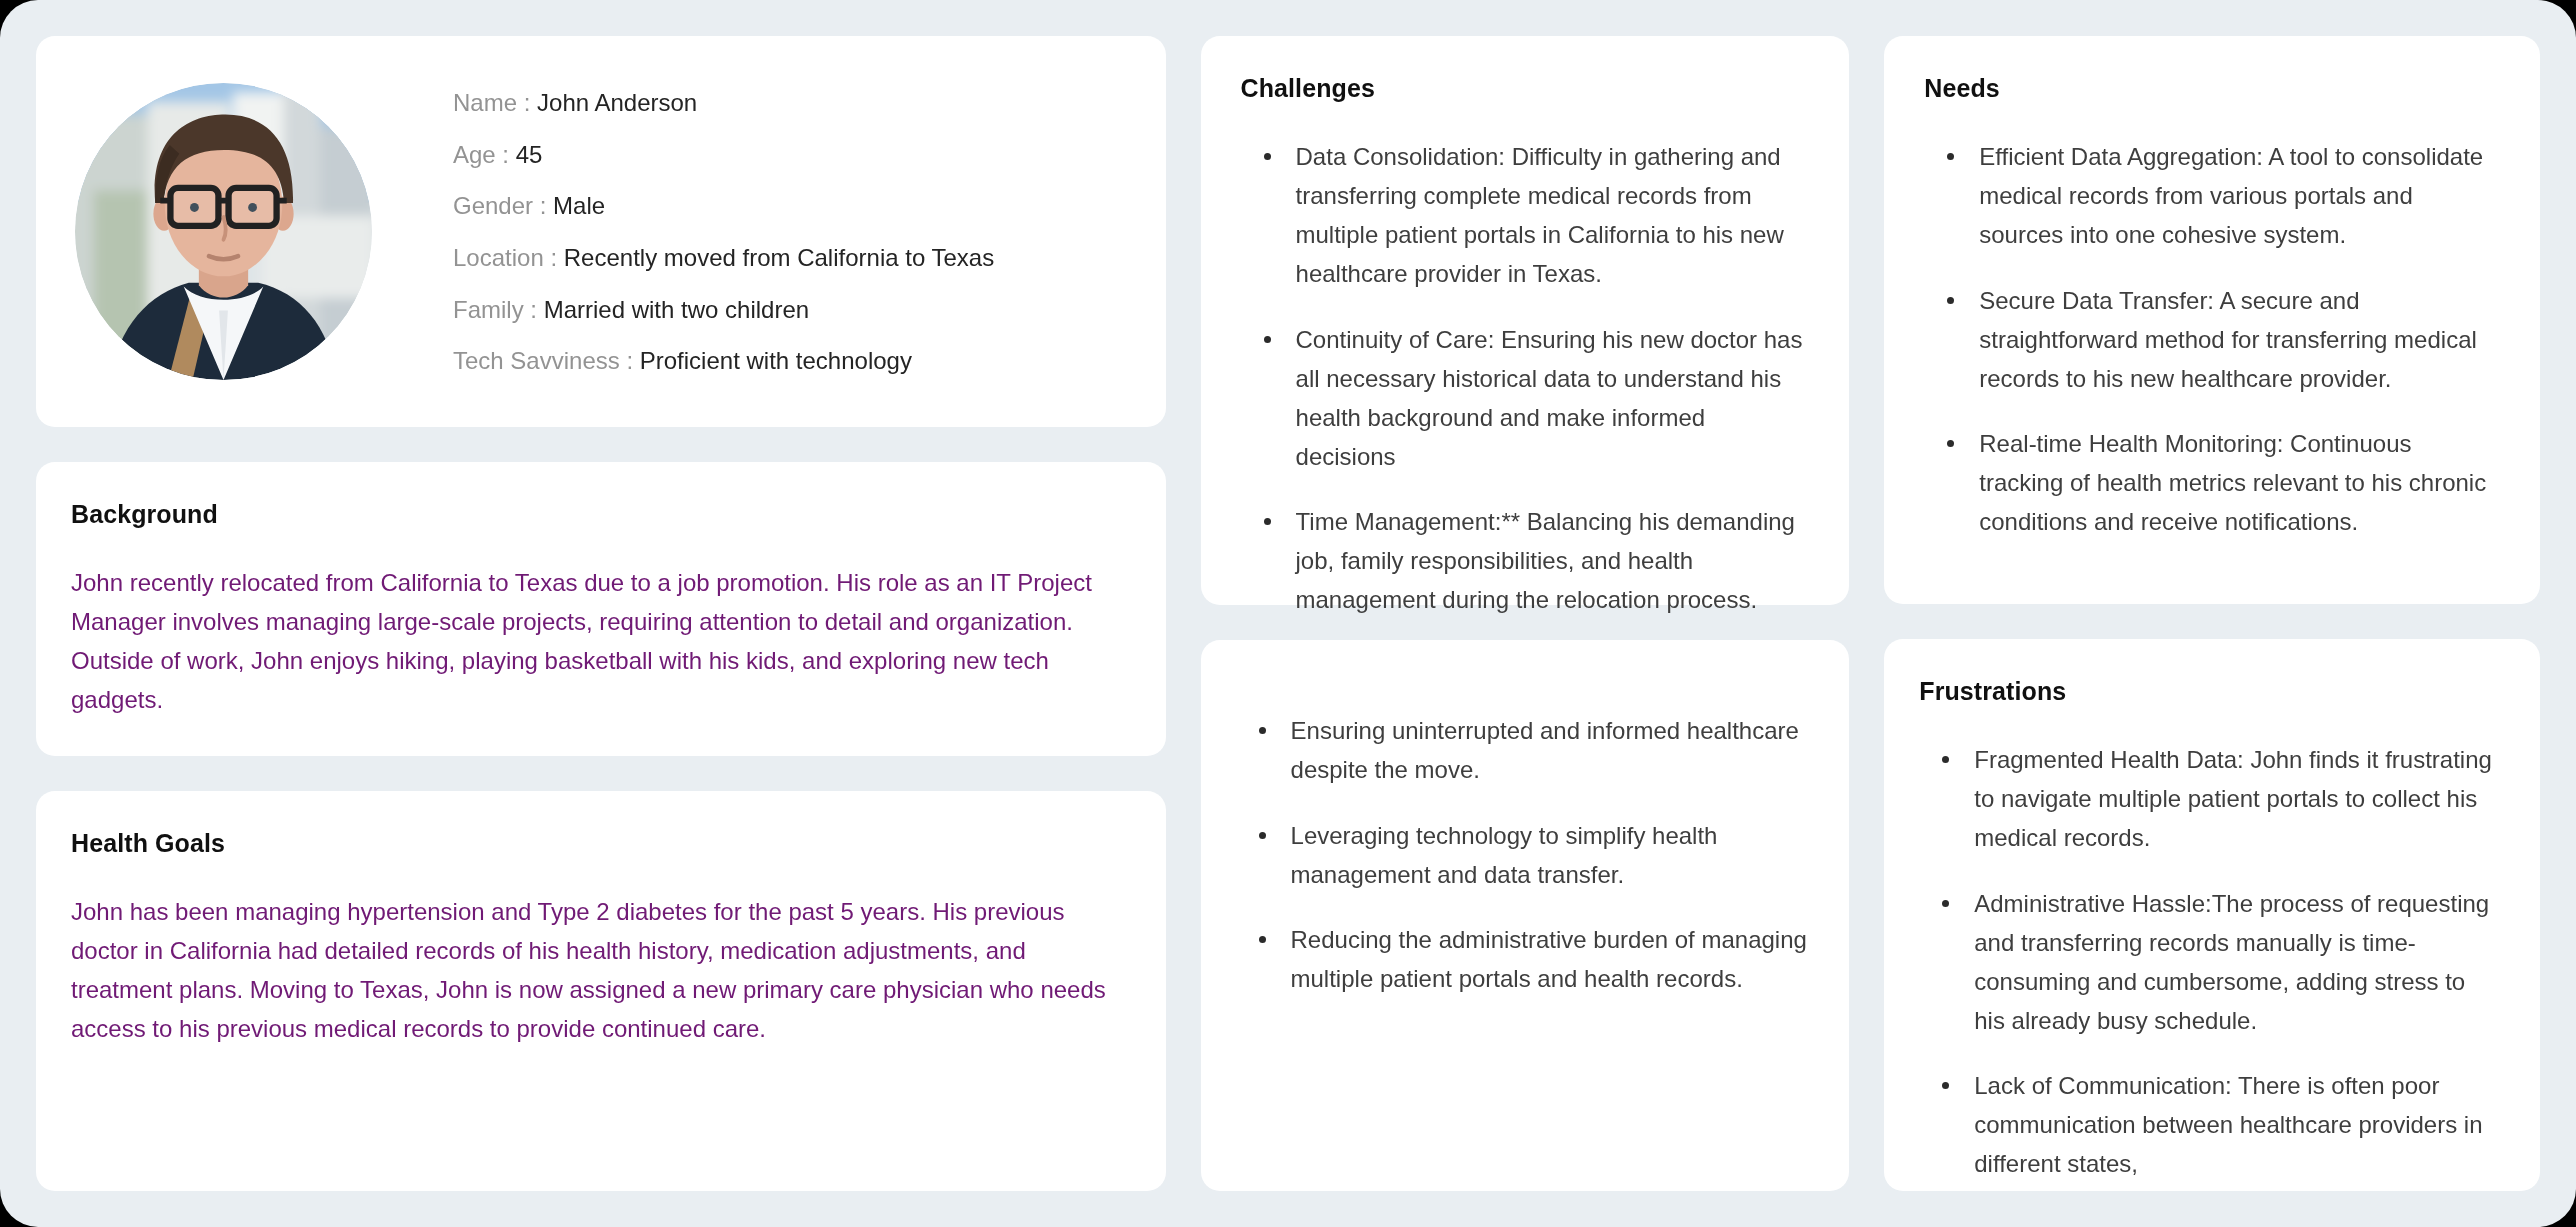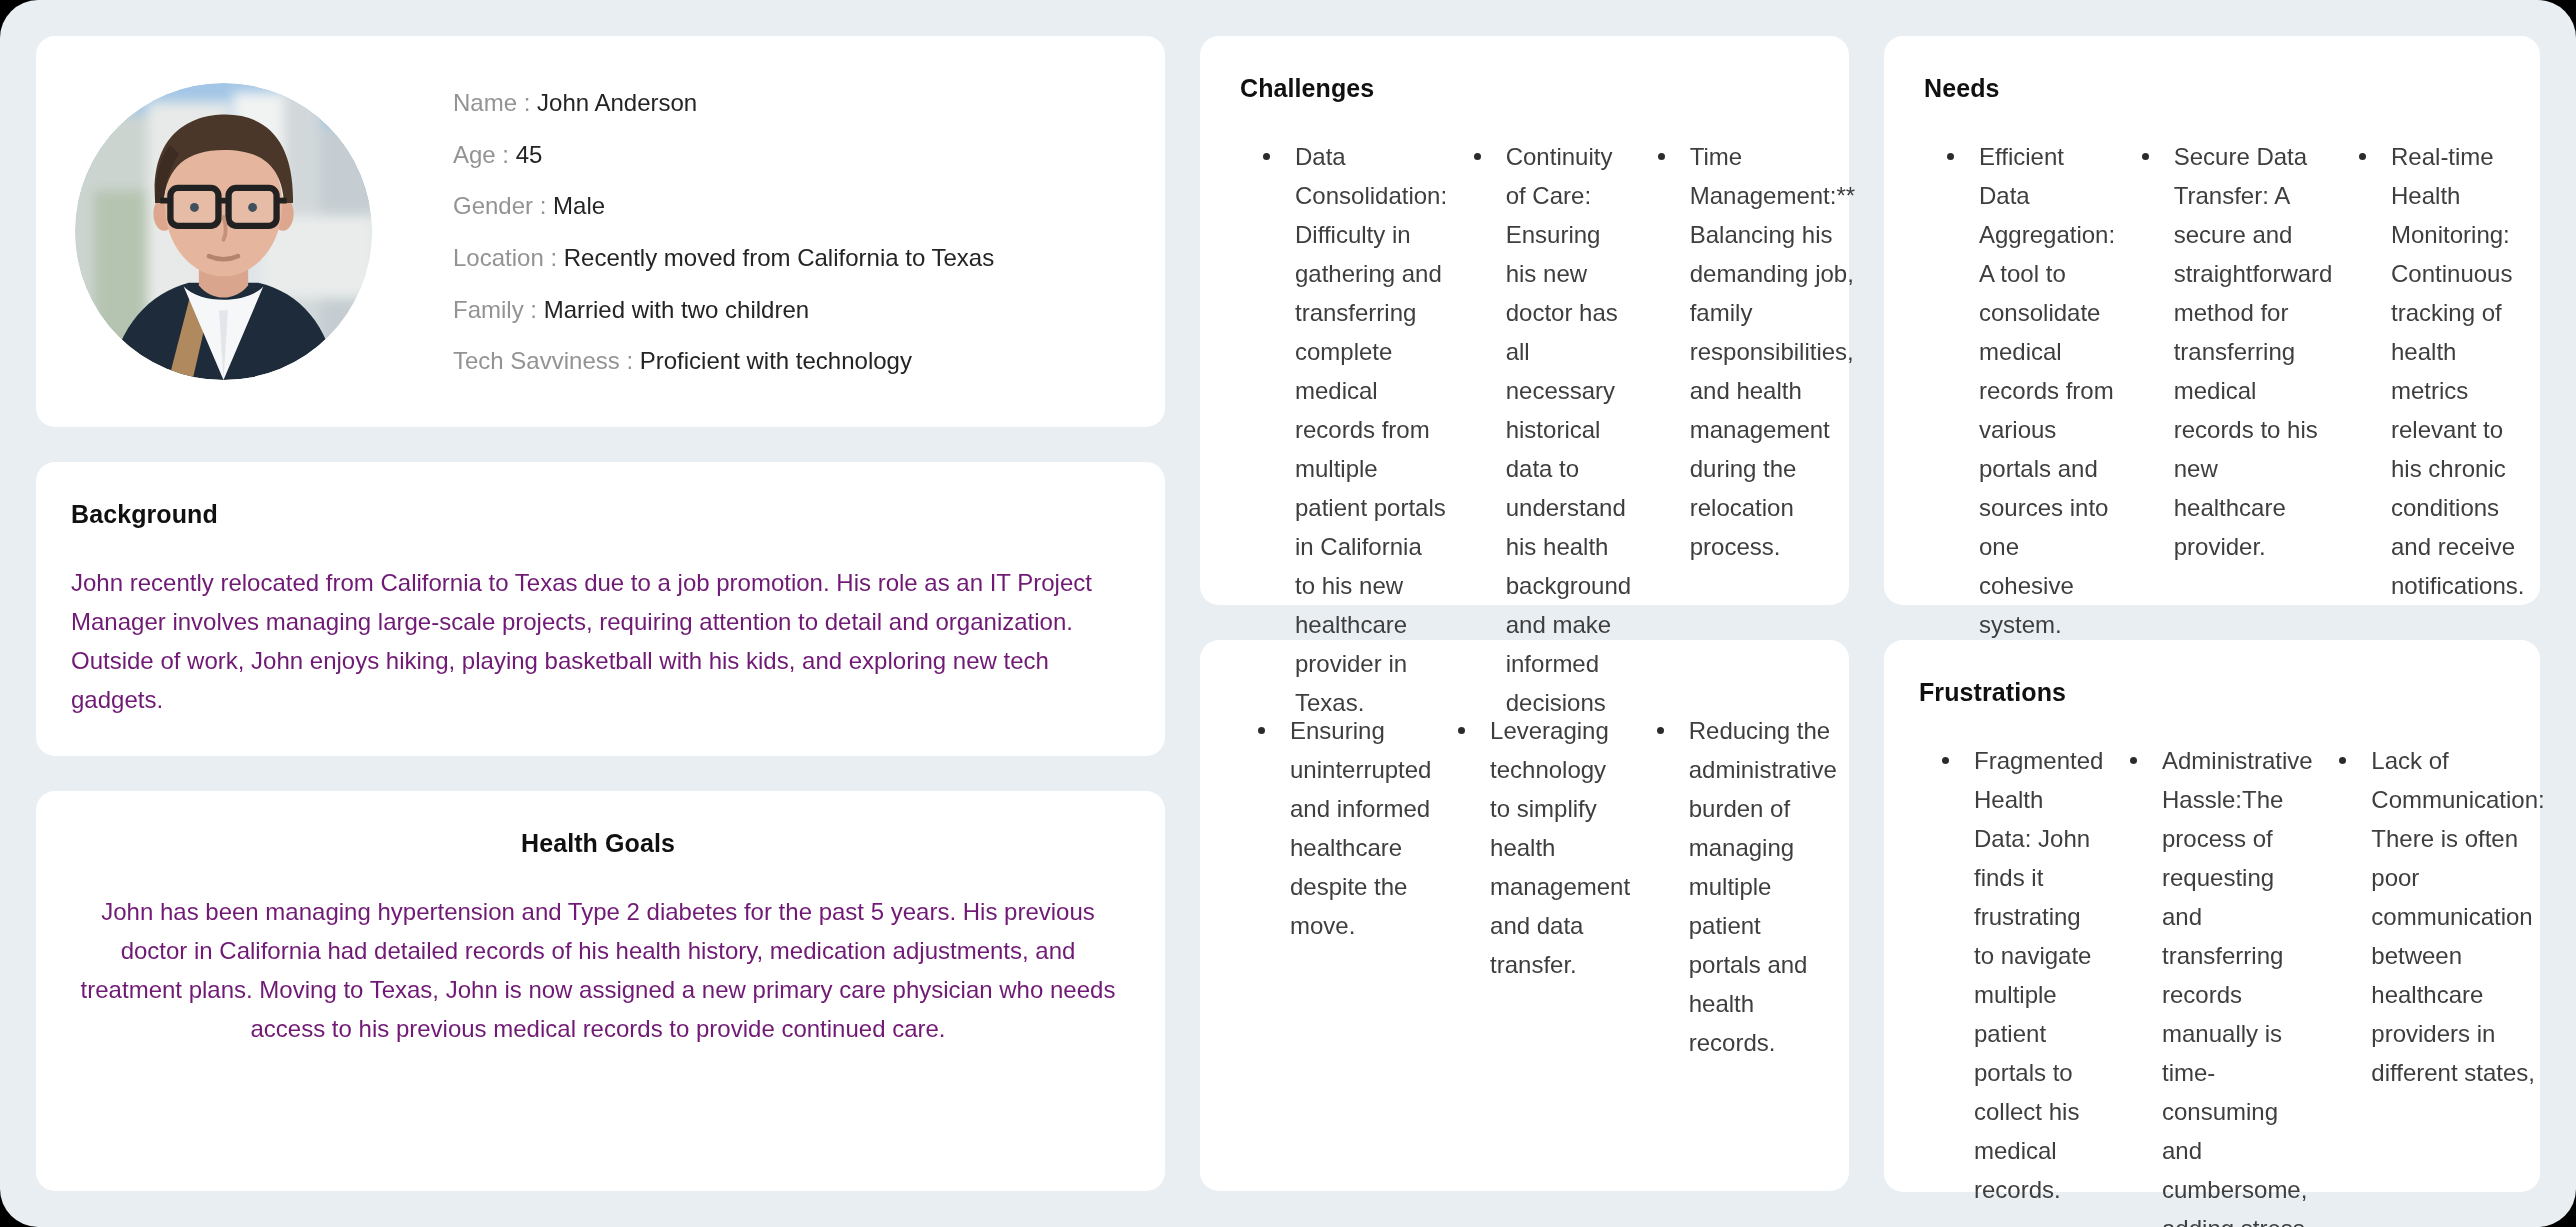--- a/index.html
+++ b/index.html
@@ -17,26 +17,26 @@
   .profile-card{height:424px;display:flex;align-items:center;padding:0 39px;gap:81px;}
   .avatar-wrap{width:297px;height:297px;border-radius:50%;overflow:hidden;flex:0 0 auto;}
   .fields{display:flex;flex-direction:column;gap:12.7px;}
   .field{font-size:24px;line-height:39px;white-space:nowrap;}
   .flabel{color:#939393;}
   .fsep{color:#939393;}
   .fvalue{color:#242424;}
 
   
   .bg-card{height:307px;}
-  .hg-card{height:427px;text-align:center;}
+  .hg-card{height:427px;}
   .tall-card{height:569px;}
   .low-card{height:552px;}
   h2{margin:0;font-size:25px;line-height:30px;font-weight:700;color:#101010;letter-spacing:0.1px;}
   p.body{margin:34px 0 0 0;font-size:24px;line-height:39px;color:#701a75;}
-  ul.bullets{list-style:none;margin:34px 0 0 0;padding:0 0 0 23px;display:flex;flex-direction:row;gap:26.6px;}
+  ul.bullets{list-style:none;margin:34px 0 0 0;padding:0 0 0 23px;display:flex;flex-direction:column;gap:26.6px;justify-content:flex-end;}
   ul.bullets li{position:relative;padding-left:32px;font-size:24px;line-height:39px;color:#3e3e3e;}
   ul.bullets li::before{content:"";position:absolute;left:0;top:16px;width:7px;height:7px;border-radius:50%;background:#2b2b2b;}
 </style>
 </head>
 <body>
 
 <div class="page">
 
   <div class="col col-left">
 

